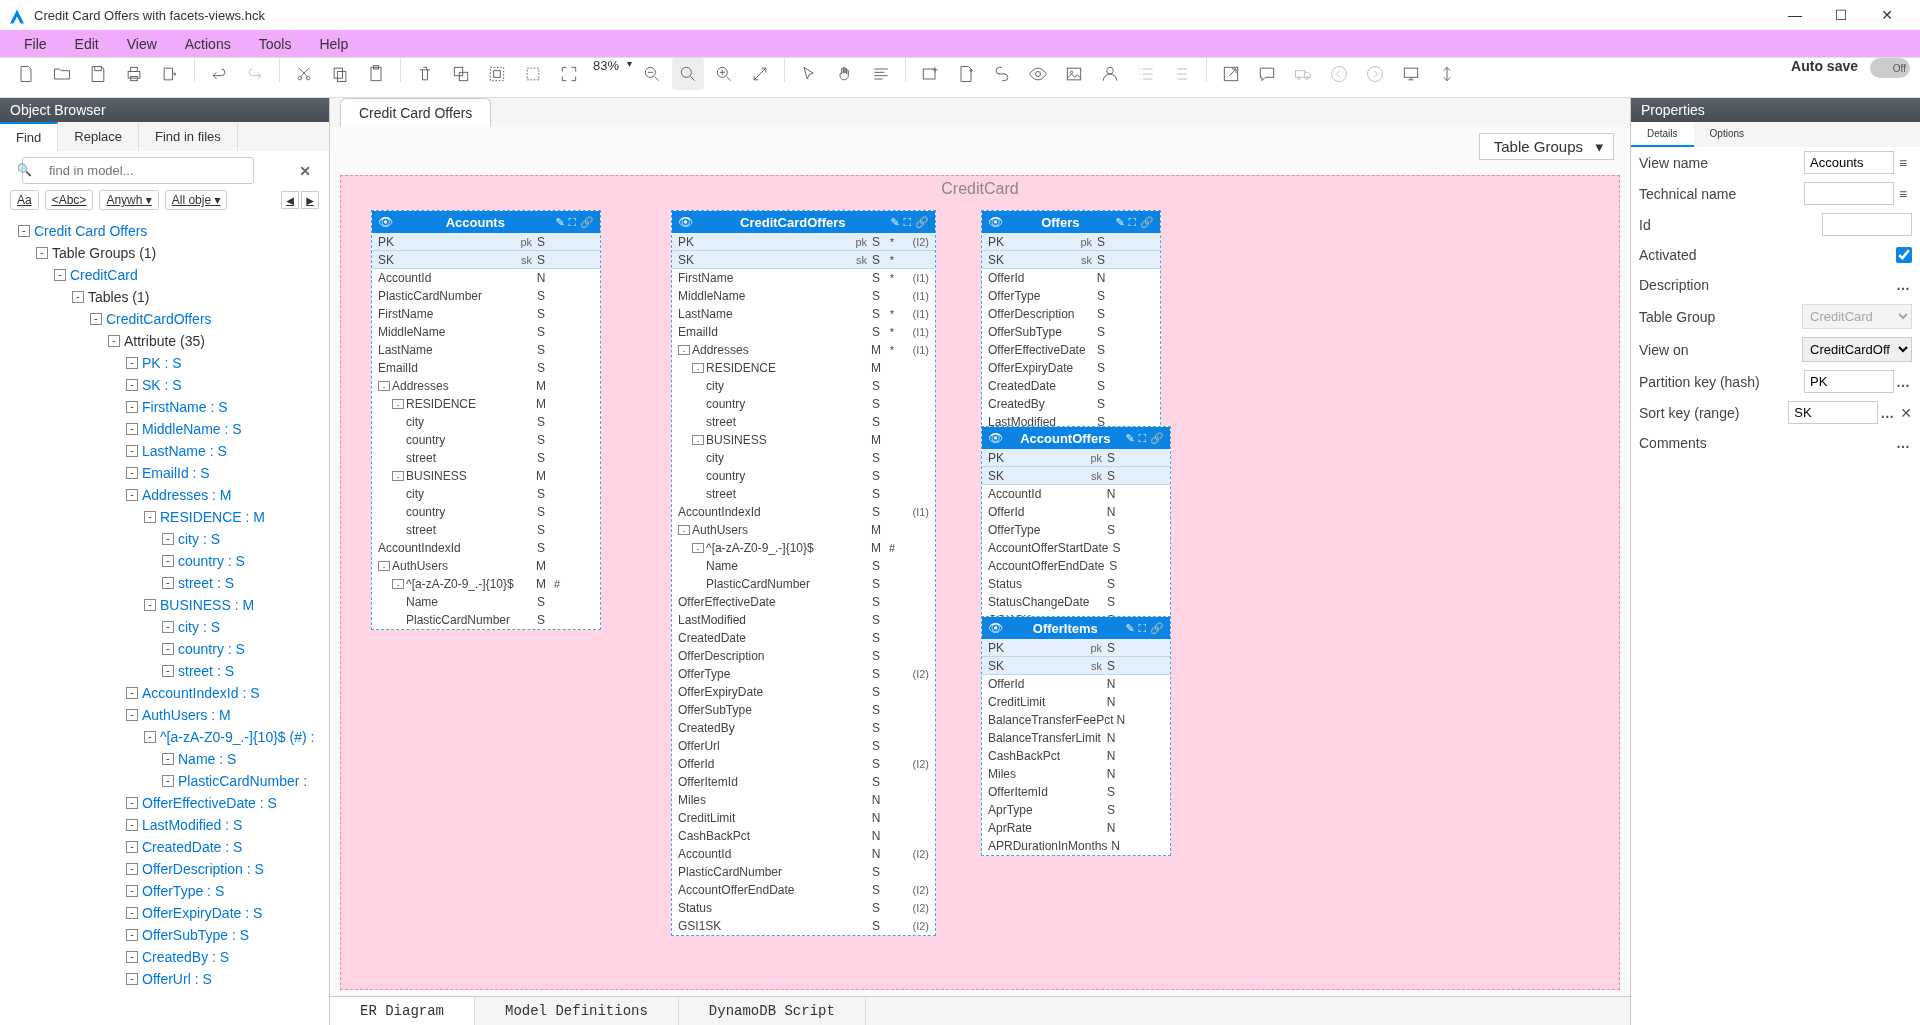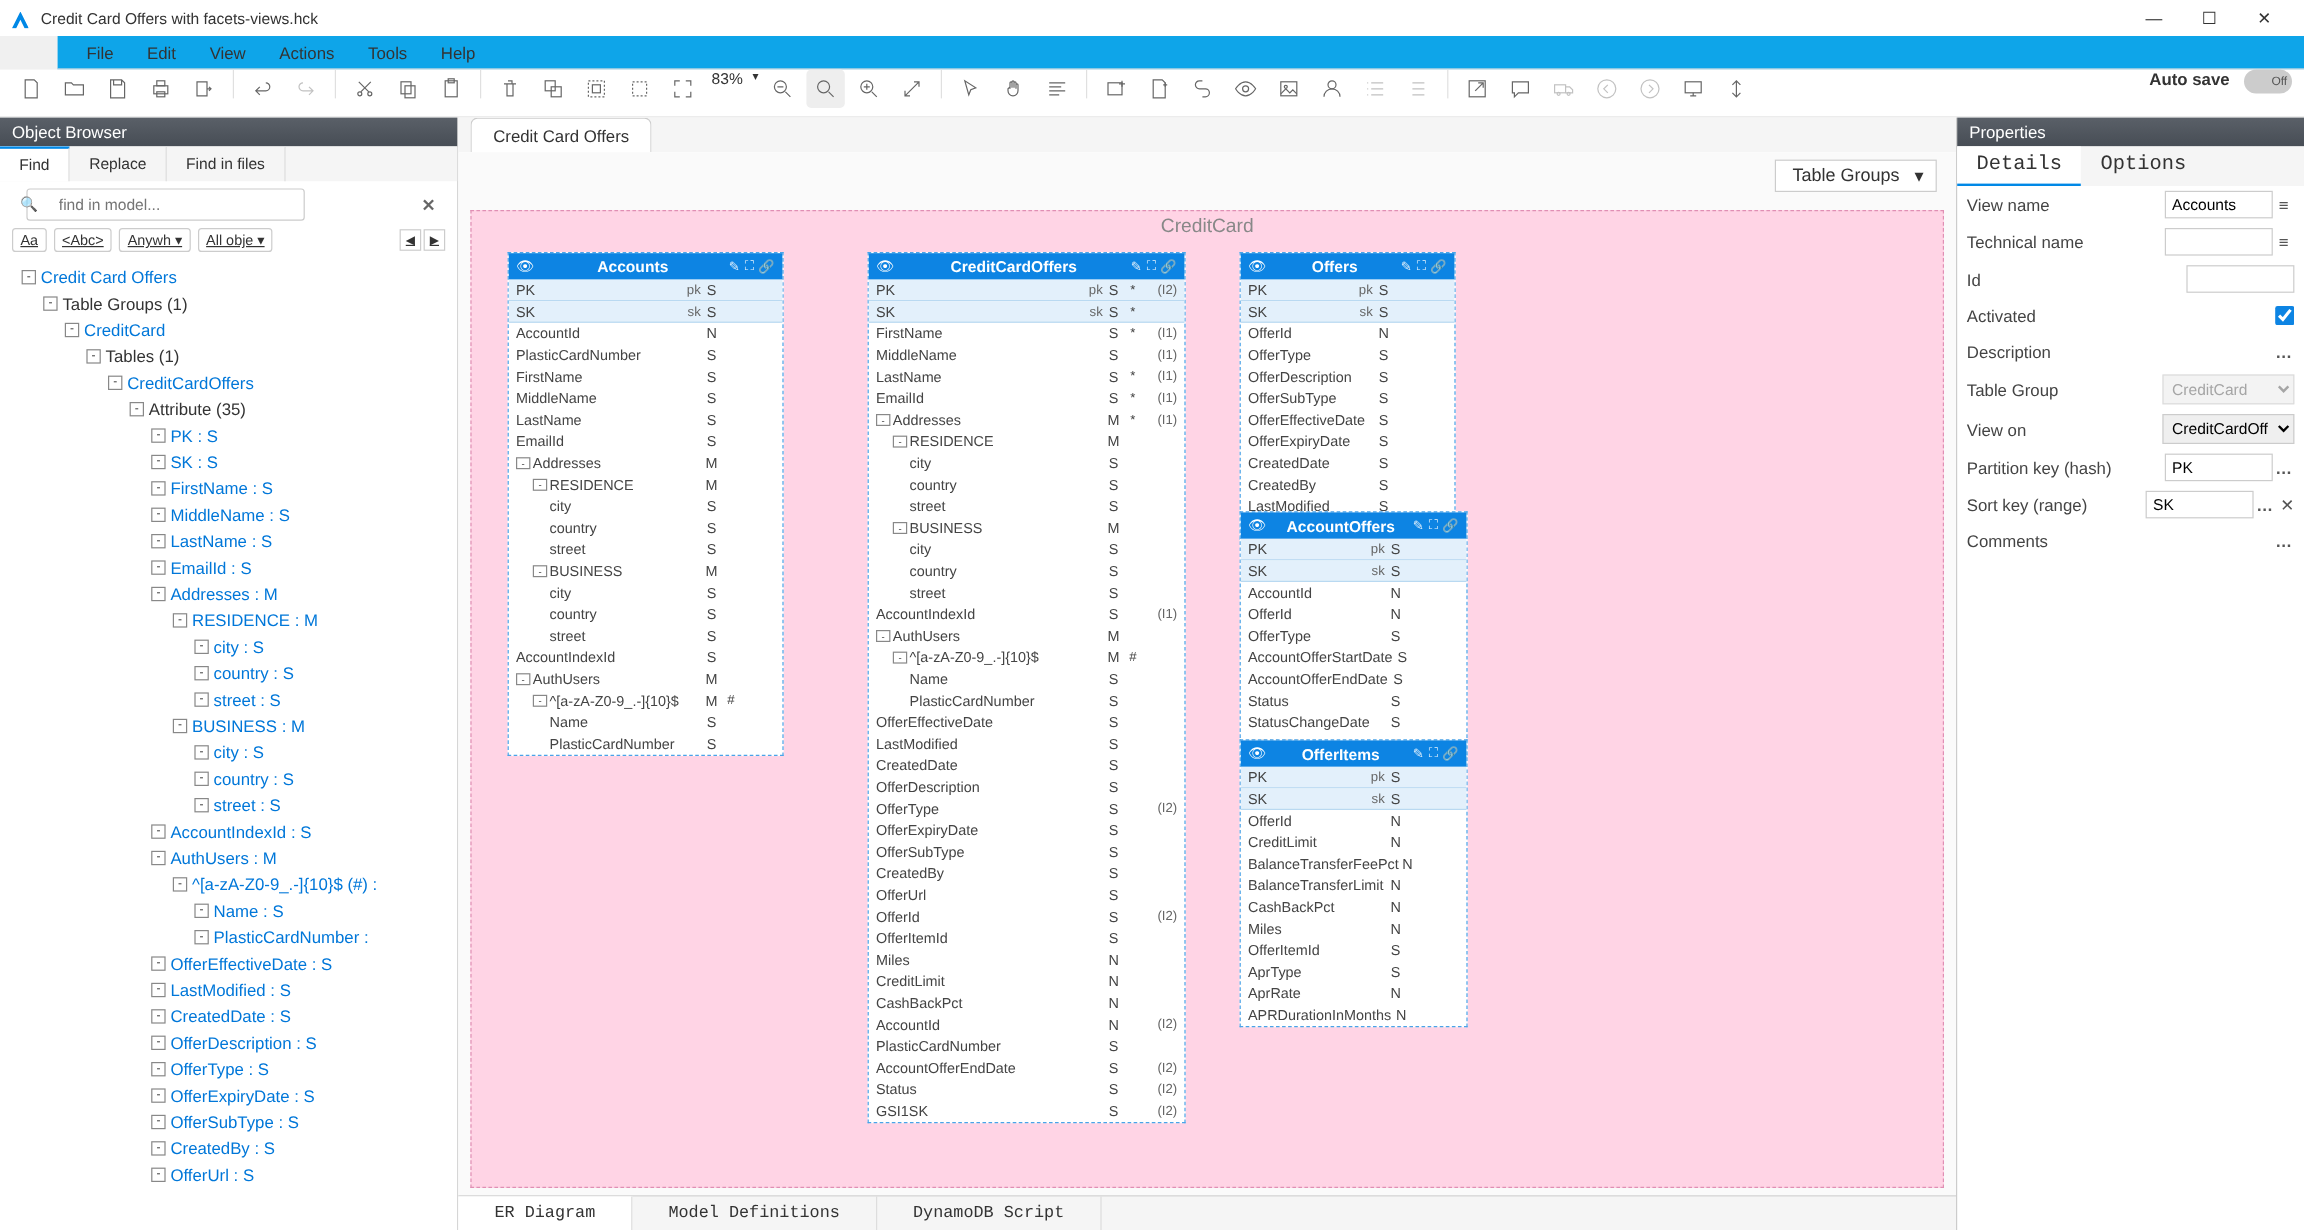--- a/index.html
+++ b/index.html
@@ -3,35 +3,35 @@
 <meta charset="utf-8">
 <style>
 * { box-sizing: border-box; margin: 0; padding: 0; font-family: 'Segoe UI', Arial, sans-serif; }
 body { background: #f0f0f0; width: 1920px; height: 1025px; overflow: hidden; font-size: 14px; color: #333; }
 
 .titlebar { display: flex; align-items: center; height: 30px; background: #fff; padding: 0 10px; }
 .titlebar .title { flex: 1; font-size: 13px; padding-left: 24px; position: relative; }
 .titlebar .title::before { content: ''; position: absolute; left: 0; top: 2px; width: 14px; height: 14px; background: #0088e6; clip-path: polygon(0 100%, 50% 0, 100% 100%, 75% 100%, 50% 50%, 25% 100%); }
 .titlebar .winbtn { width: 46px; height: 30px; display: flex; align-items: center; justify-content: center; font-size: 14px; cursor: default; }
 
-.menubar { display: flex; height: 28px; background: #0ea5e9; padding: 0 10px; border-bottom: 1px solid #e0e0e0; margin-left: 48px; }
+.menubar { display: flex; height: 28px; background: #f0abfc; padding: 0 10px; border-bottom: 1px solid #e0e0e0; }
 .menubar .item { padding: 0 14px; line-height: 28px; font-size: 14px; }
 
 .toolbar { display: flex; align-items: flex-start; height: 40px; background: #fff; padding: 0 10px; gap: 4px; border-bottom: 1px solid #e0e0e0; }
 .toolbar .tbtn { width: 32px; height: 32px; display: flex; align-items: center; justify-content: center; color: #666; border-radius: 4px; }
 .toolbar .sep { width: 1px; height: 24px; background: #e0e0e0; margin: 0 4px; }
 .toolbar .zoom { font-size: 13px; padding: 0 4px; }
 .toolbar .spacer { flex: 1; }
 .toolbar .autosave-lbl { font-size: 14px; font-weight: 600; margin-right: 8px; }
 .toolbar .toggle { width: 40px; height: 20px; background: #ccc; border-radius: 10px; position: relative; display: flex; align-items: center; justify-content: flex-end; font-size: 10px; color: #555; padding: 0 4px; }
 
 .main { display: flex; height: calc(1025px - 98px); }
 
 
-.left-panel { width: 382px; background: #fff; display: flex; flex-direction: column; border-right: 1px solid #ccc; }
+.left-panel { width: 330px; background: #fff; display: flex; flex-direction: column; border-right: 1px solid #ccc; }
 .panel-title { background: linear-gradient(#5a6068,#474d55); color: #fff; font-size: 14px; padding: 4px 10px; }
 .ob-tabs { display: flex; background: #f5f5f5; }
 .ob-tab { padding: 6px 16px; font-size: 13px; border-right: 1px solid #ddd; border-top: 1px solid transparent; }
 .ob-tab.active { background: #fff; border-top: 2px solid #0088e6; }
 .find-row { display: flex; align-items: center; padding: 6px 10px; gap: 6px; }
 .find-input { flex: 1; padding: 5px 28px 5px 26px; border: 1px solid #ccc; border-radius: 3px; font-size: 13px; background: #fff; margin-left: 12px; }
 .find-wrap { position: relative; flex: 1; }
 .find-wrap::before { content: '🔍'; position: absolute; left: 7px; top: 6px; font-size: 12px; color: #888; }
 .find-wrap .clear { position: absolute; right: 8px; top: 6px; font-size: 14px; color: #666; cursor: pointer; font-weight: bold; }
 .filter-row { display: flex; padding: 0 10px 6px; gap: 6px; align-items: center; text-decoration: underline; }
@@ -70,21 +70,21 @@
 .erd-table .row .i { width: 30px; text-align: right; font-size: 11px; color: #666; }
 .erd-table .row .tg { width: 12px; height: 10px; border: 1px solid #888; display: inline-flex; align-items: center; justify-content: center; font-size: 8px; margin-right: 2px; }
 
 .bottom-tabs { display: flex; background: #f5f5f5; border-top: 1px solid #ccc; }
 .bottom-tabs .tab { padding: 6px 30px; font-size: 14px; border-right: 1px solid #ddd; font-family: Liberation Mono, monospace; }
 .bottom-tabs .tab.active { background: #fff; }
 
 
 .right-panel { width: 290px; background: #fff; border-left: 1px solid #ccc; display: flex; flex-direction: column; }
 .prop-tabs { display: flex; background: #f5f5f5; }
-.prop-tabs .tab { padding: 6px 16px; font-size: 17px; font-family: Liberation Mono, monospace; }
+.prop-tabs .tab { padding: 6px 16px; font-size: 10px; }
 .prop-tabs .tab.active { background: #fff; border-bottom: 2px solid #0088e6; }
 .props { flex: 1; overflow: auto; }
 .prop-row { display: flex; align-items: center; padding: 4px 8px; min-height: 30px; font-size: 14px; }
 .prop-row .lbl { flex: 1; color: #444; }
 .prop-row input[type=text] { width: 90px; padding: 3px 5px; border: 1px solid #ccc; font-size: 13px; }
 .prop-row .dots { width: 18px; text-align: center; color: #555; font-weight: bold; }
 .prop-row input[type=checkbox] { width: 16px; height: 16px; accent-color: #0d84e3; }
 .prop-row select { width: 110px; padding: 3px; border: 1px solid #ccc; font-size: 13px; }
 .prop-row .x { color: #555; font-size: 14px; margin-left: 4px; }
 

